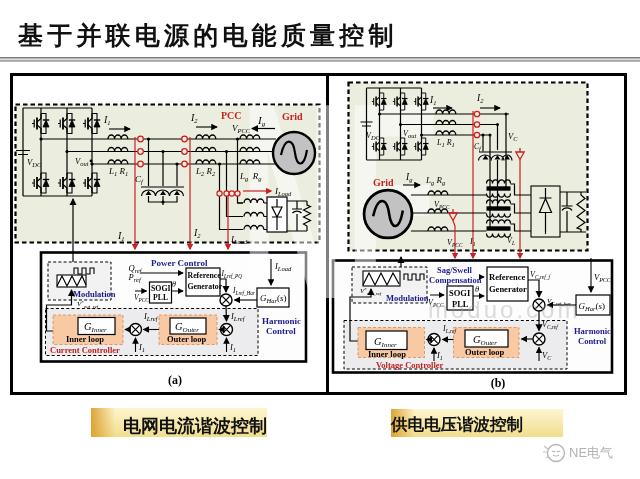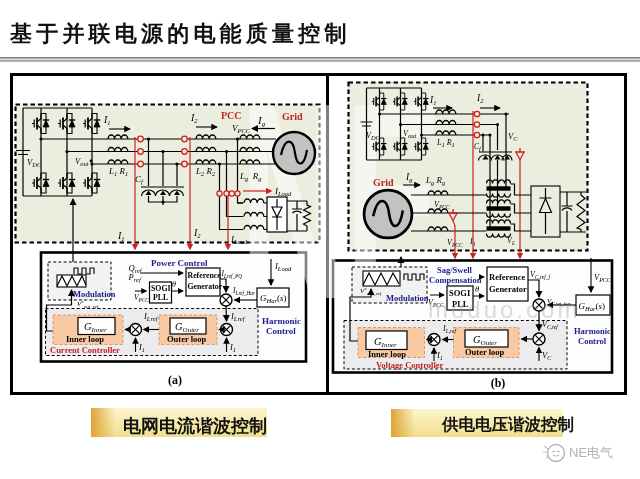--- a/index.html
+++ b/index.html
@@ -3,21 +3,21 @@
 <meta charset="utf-8">
 <style>
   html,body{margin:0;padding:0;background:#ffffff;width:640px;height:479px;overflow:hidden;}
   body{font-family:"Liberation Sans", sans-serif;position:relative;}
   .abs{position:absolute;}
   svg text{white-space:pre;}
 </style>
 </head>
 <body>
 
-<div class="abs" style="left:10px;top:19px;font-size:22px;font-weight:bold;color:#111;letter-spacing:4.2px;">基于并联电源的电能质量控制</div>
+<div class="abs" style="left:18px;top:19px;font-size:25px;font-weight:bold;color:#111;letter-spacing:4.2px;">基于并联电源的电能质量控制</div>
 
 <div class="abs" style="left:0;top:56.5px;width:640px;height:5px;background:linear-gradient(180deg,#5a5a5a 0%,#e8e8e8 45%,#9a9a9a 75%,#c8c8c8 100%);"></div>
 
 <svg class="abs" style="left:0;top:0;" width="640" height="479" viewBox="0 0 640 479">
 <defs>
   <marker id="ab" markerWidth="8" markerHeight="8" refX="5.2" refY="3" orient="auto">
         <path d="M0,0 L6,3 L0,6 Z" fill="#000"></path>
       </marker>
   <marker id="ar" markerWidth="8" markerHeight="8" refX="4.4" refY="2.8" orient="auto">
         <path d="M0,0 L5.5,2.8 L0,5.6 Z" fill="#cf2020"></path>
@@ -754,21 +754,21 @@
 
 <g opacity="0.35">
       <text x="428" y="318" font-size="24" fill="#9a9a9a" font-family="Liberation Sans" letter-spacing="3">moduo.com</text>
     </g>
 </svg>
 
 <div class="abs" style="left:91px;top:408px;width:176px;height:29px;background:linear-gradient(90deg, rgba(220,160,45,0.95) 0%, rgba(220,160,45,0) 14%), linear-gradient(180deg,#fdf5d0 0%,#f1de8c 100%);"></div>
 <div class="abs" style="left:91px;top:414px;width:176px;text-align:right;font-size:18px;font-weight:bold;color:#111;">电网电流谐波控制</div>
 
 <div class="abs" style="left:391px;top:409px;width:172px;height:28px;background:linear-gradient(90deg, rgba(220,160,45,0.95) 0%, rgba(220,160,45,0) 14%), linear-gradient(180deg,#fdf5d0 0%,#f1de8c 100%);"></div>
-<div class="abs" style="left:391px;top:414px;width:183px;text-align:right;font-size:16.5px;font-weight:bold;color:#111;">供电电压谐波控制</div>
+<div class="abs" style="left:391px;top:414px;width:204px;text-align:left;font-size:16.5px;font-weight:bold;color:#111;">供电电压谐波控制</div>
 
 <svg class="abs" style="left:540px;top:438px;" width="100" height="30" viewBox="0 0 100 30">
 <g>
       <circle cx="16" cy="15" r="8.5" fill="none" stroke="#b5b5b5" stroke-width="1.4"></circle>
 <path d="M12,13 a2,2 0 0 0 3,0 M17,13 a2,2 0 0 0 3,0 M13,17 a4,3 0 0 0 6,0" fill="none" stroke="#b5b5b5" stroke-width="1.1"></path>
 <path d="M4,8 L8,11 M3,14 L7,14 M6,20 L9,18" stroke="#c3c3c3" stroke-width="1.2"></path>
     </g>
 <g>
       <text x="29" y="19" style="font-size:13px" fill="#b2b2b2" font-family="Liberation Sans">NE电气</text>
     </g>

